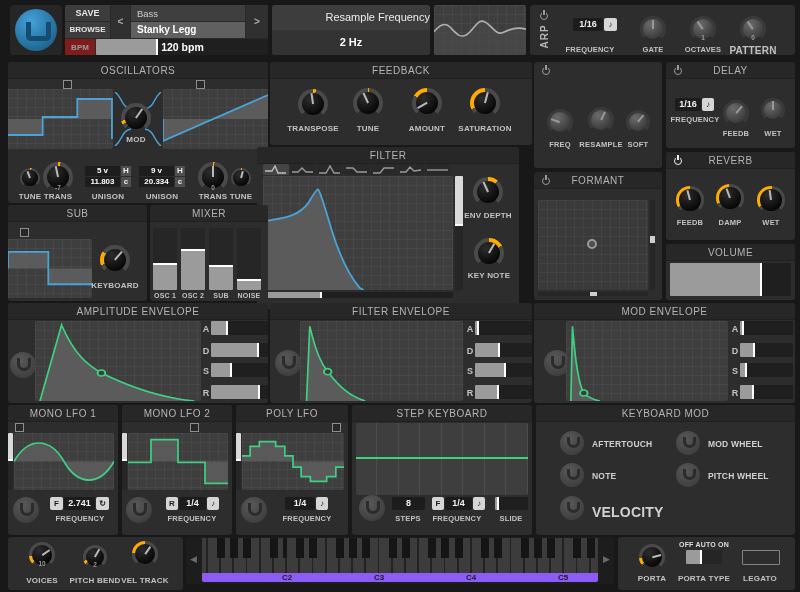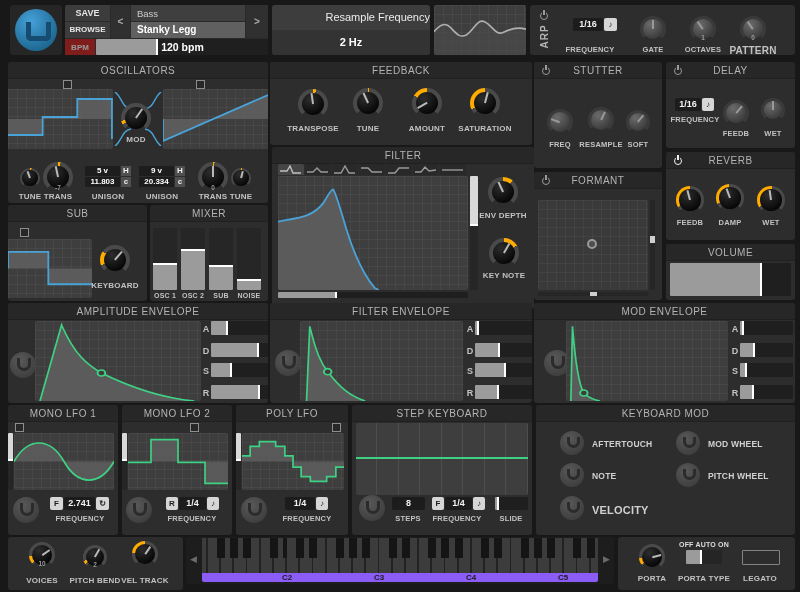--- a/index.html
+++ b/index.html
@@ -162,21 +162,21 @@
     <div class="knob" style="left:28px;top:27px;width:30px;height:30px;--oa:0deg;--of:12deg;--r:-8deg"></div>
     <div class="knob" style="left:83px;top:26px;width:30px;height:30px;--oa:0deg;--of:5deg;--r:-25deg"></div>
     <div class="knob" style="left:142px;top:26px;width:30px;height:30px;--oa:300deg;--of:60deg;--r:-120deg"></div>
     <div class="knob" style="left:200px;top:26px;width:30px;height:30px;--oa:245deg;--of:115deg;--r:15deg"></div>
     <div class="lbl" style="left:13px;top:62px;width:60px">TRANSPOSE</div>
     <div class="lbl" style="left:68px;top:62px;width:60px">TUNE</div>
     <div class="lbl" style="left:127px;top:62px;width:60px">AMOUNT</div>
     <div class="lbl" style="left:185px;top:62px;width:60px">SATURATION</div>
   </div>
 
-  <div class="panel" style="left:272px;top:147px;width:262px;height:162px">
+  <div class="panel" style="left:257px;top:147px;width:262px;height:162px">
     <div class="hdr">FILTER</div>
     <div class="tab sel" style="left:6px;top:17px">
         <svg viewBox="0 0 22 9">
           <path d="M0,6 L7,6 L10,1 L13,8 L21,8" fill="none" stroke="#c0c0c0" stroke-width="1.4"></path>
         </svg>
       </div>
     <div class="tab" style="left:33px;top:17px">
         <svg viewBox="0 0 22 9">
           <path d="M0,7 L6,7 L10,3 L14,7 L21,7" fill="none" stroke="#9a9a9a" stroke-width="1.4"></path>
         </svg>
@@ -218,21 +218,20 @@
     <div class="hslider" style="left:6px;top:145px;width:190px;height:6px">
       <div class="hfill" style="width: 30%;"></div>
     </div>
     <div class="knob" style="left:216px;top:30px;width:30px;height:30px;--oa:0deg;--of:40deg;--r:-25deg"></div>
     <div class="lbl" style="left:196px;top:64px;width:70px">ENV DEPTH</div>
     <div class="knob" style="left:217px;top:91px;width:30px;height:30px;--oa:0deg;--of:60deg;--r:30deg"></div>
     <div class="lbl" style="left:197px;top:124px;width:70px">KEY NOTE</div>
   </div>
 
   <div class="panel" style="left:534px;top:62px;width:128px;height:106px">
-    <div class="hdr">STUTTER</div>
     <span class="pwr" style="left:6px;top:3px"></span>
     <div class="knob off" style="left:13px;top:47px;width:26px;height:26px;--r:-70deg;--pc:#999"></div>
     <div class="knob off" style="left:54px;top:45px;width:26px;height:26px;--r:25deg;--pc:#999"></div>
     <div class="knob off" style="left:92px;top:48px;width:24px;height:24px;--r:40deg;--pc:#999"></div>
     <div class="lbl" style="left:0;top:78px;width:52px;font-size:7.5px">FREQ</div>
     <div class="lbl" style="left:37px;top:78px;width:60px;font-size:7.5px">RESAMPLE</div>
     <div class="lbl" style="left:79px;top:78px;width:50px;font-size:7.5px">SOFT</div>
   </div>
 
   <div class="panel" style="left:666px;top:62px;width:129px;height:86px">
@@ -470,21 +469,21 @@
     <div class="lbl" style="left:134px;top:109px;width:50px;font-size:7.5px">SLIDE</div>
   </div>
 
   <div class="panel" style="left:536px;top:405px;width:259px;height:130px">
     <div class="hdr">KEYBOARD MOD</div>
     <div class="modsrc" style="left:24px;top:26px;width:24px;height:24px"></div>
     <div class="lbl left" style="left:56px;top:34px;width:80px;font-size:8.5px;color:#d0d0d0">AFTERTOUCH</div>
     <div class="modsrc" style="left:24px;top:58px;width:24px;height:24px"></div>
     <div class="lbl left" style="left:56px;top:66px;width:80px;font-size:8.5px;color:#d0d0d0">NOTE</div>
     <div class="modsrc" style="left:24px;top:91px;width:24px;height:24px"></div>
-    <div class="lbl left" style="left:56px;top:99px;width:80px;font-size:11px;color:#d0d0d0">VELOCITY</div>
+    <div class="lbl left" style="left:56px;top:99px;width:80px;font-size:14px;color:#d0d0d0">VELOCITY</div>
     <div class="modsrc" style="left:140px;top:26px;width:24px;height:24px"></div>
     <div class="lbl left" style="left:172px;top:34px;width:80px;font-size:8.5px;color:#d0d0d0">MOD WHEEL</div>
     <div class="modsrc" style="left:140px;top:58px;width:24px;height:24px"></div>
     <div class="lbl left" style="left:172px;top:66px;width:80px;font-size:8.5px;color:#d0d0d0">PITCH WHEEL</div>
   </div>
 
   <div class="panel" style="left:8px;top:537px;width:175px;height:53px">
     <div class="knob" style="left:21px;top:5px;width:26px;height:26px;--oa:230deg;--of:35deg;--r:55deg">
         <span class="kv">10</span>
       </div>

